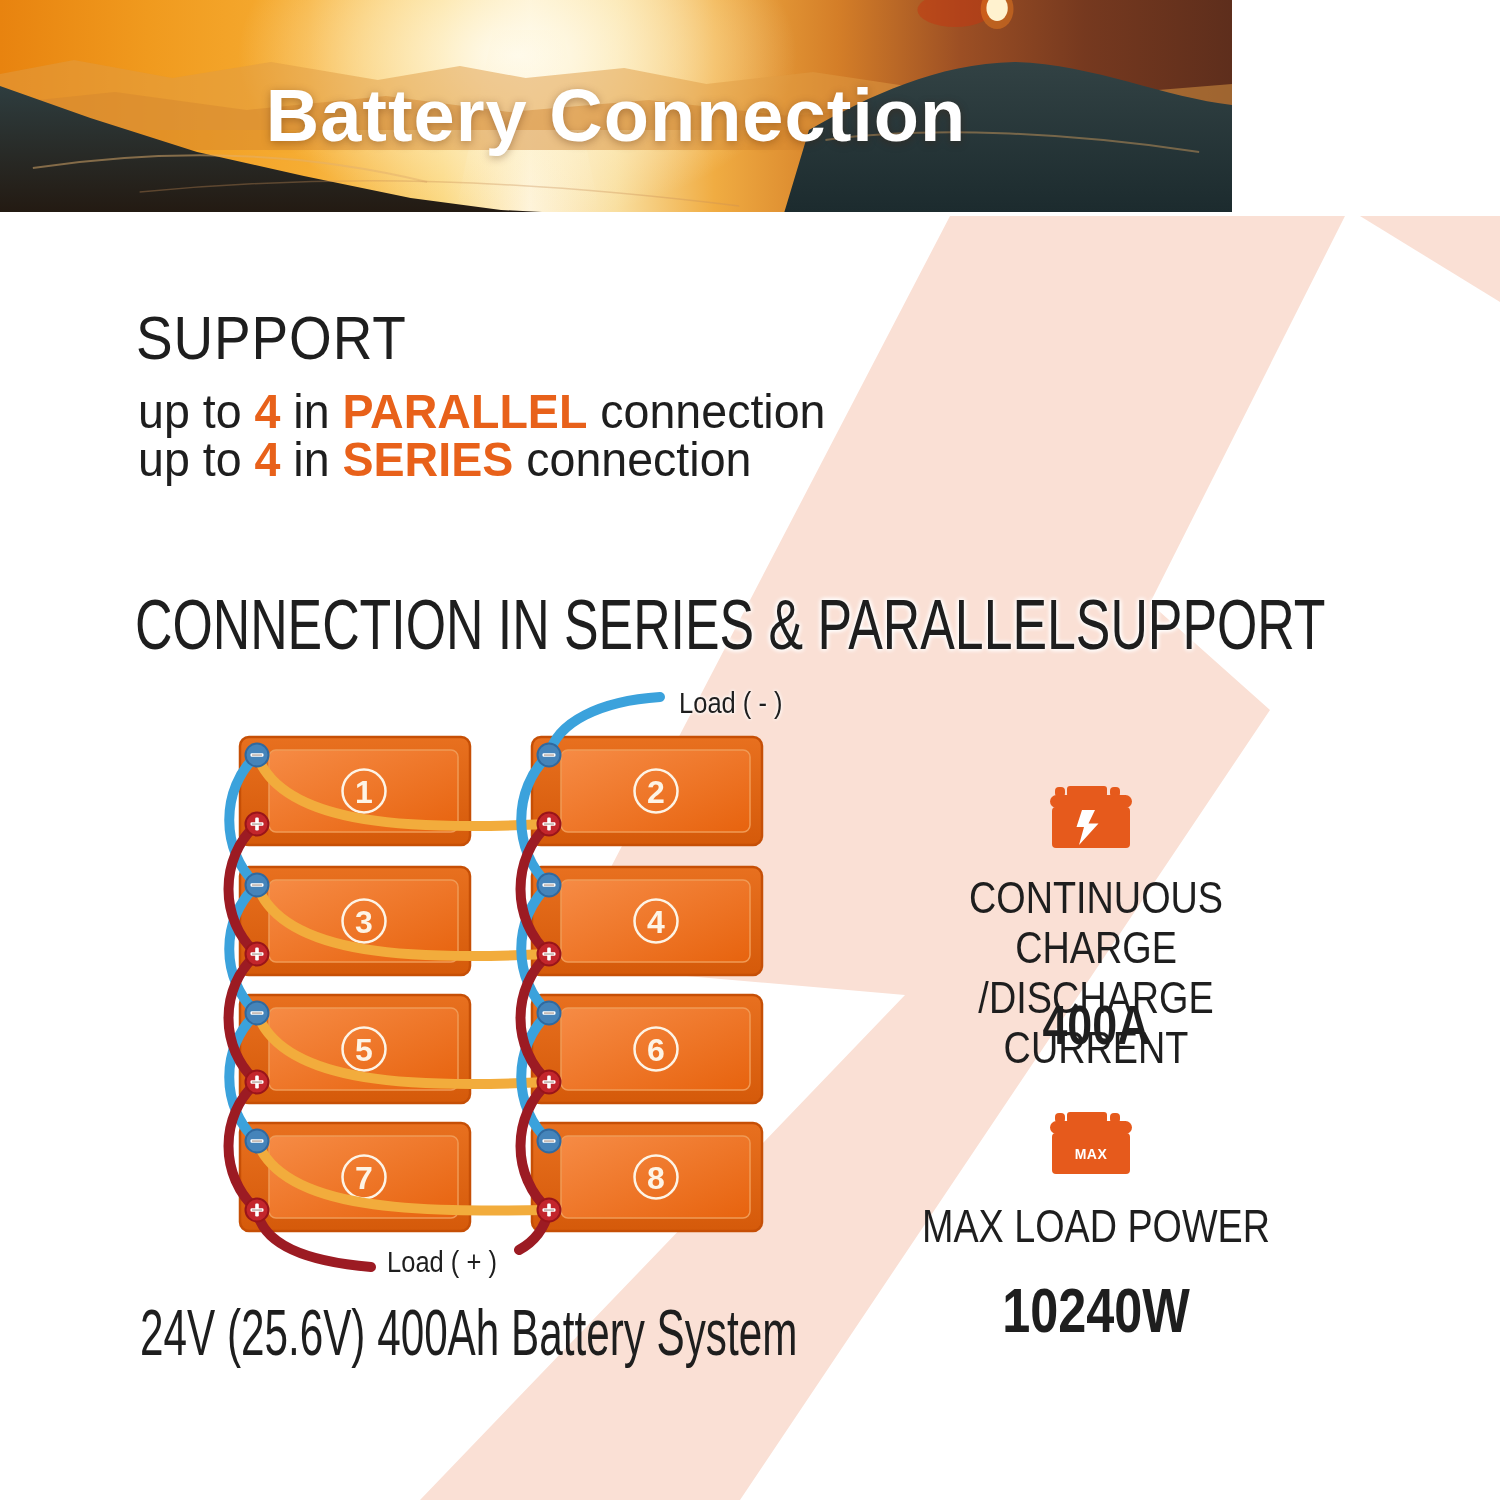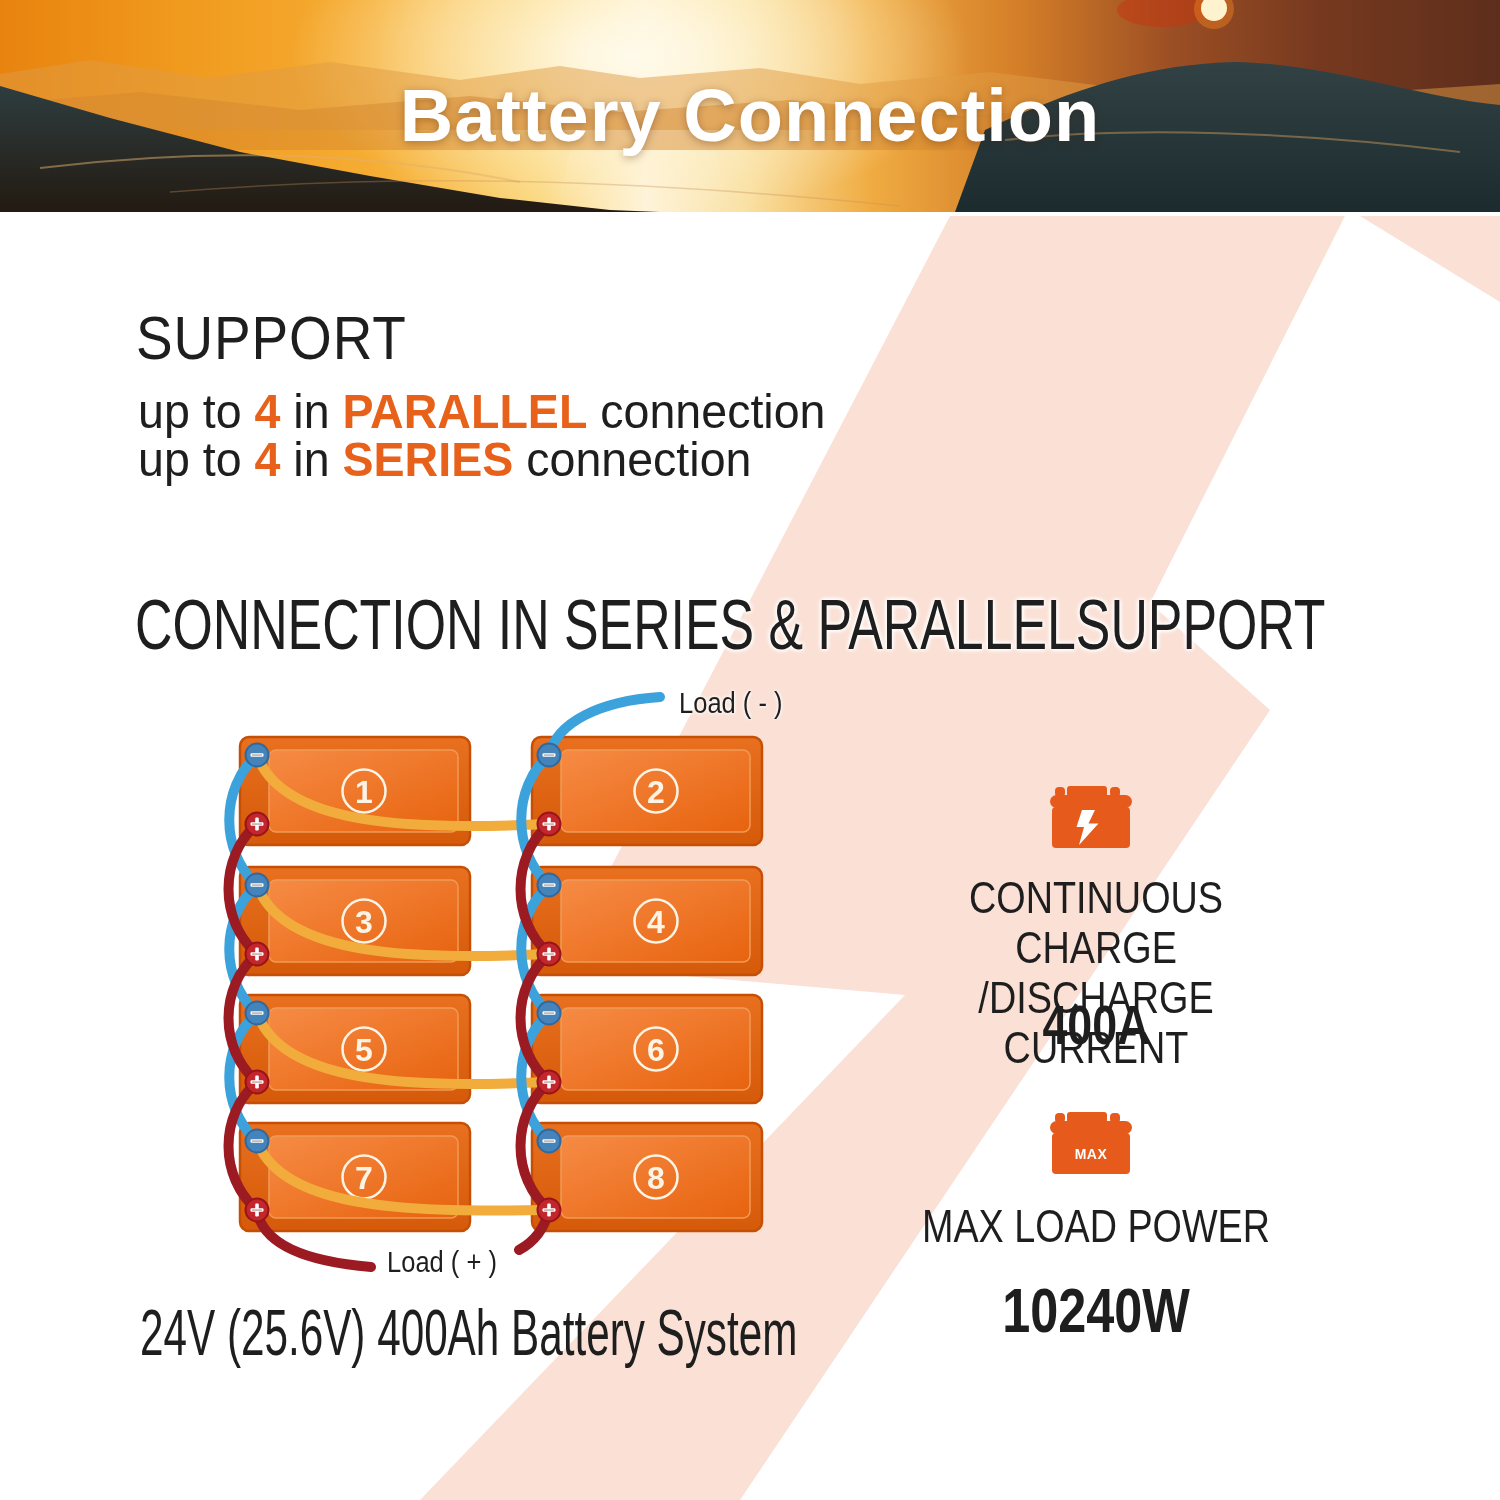--- a/index.html
+++ b/index.html
@@ -4,21 +4,21 @@
 <style>
   html,body{margin:0;padding:0;background:#fff;}
   .page{position:relative;width:1500px;height:1500px;overflow:hidden;background:#ffffff;
         font-family:"Liberation Sans",sans-serif;color:#1E1E1E;}
   svg{display:block;}
 
   
   .bolt-bg{position:absolute;left:0;top:0;width:1500px;height:1500px;z-index:0;}
 
   
-  .banner{position:absolute;left:0;top:0;width:1500px;height:212px;z-index:2;overflow:hidden;}
+  .banner{position:absolute;left:0;top:0;width:1232px;height:212px;z-index:2;overflow:hidden;}
   .banner svg{position:absolute;left:0;top:0;width:100%;height:100%;}
   .banner-title{position:absolute;left:0;top:73px;width:100%;text-align:center;
       font-size:74px;font-weight:800;color:#ffffff;letter-spacing:1px;
       text-shadow:0 2px 8px rgba(70,25,0,.35);}
 
   
   .support-heading{position:absolute;left:136px;top:303px;z-index:3;font-size:61px;font-weight:500;
       line-height:1.15;transform:scaleX(.9);transform-origin:left top;letter-spacing:1px;}
   .support-lines{position:absolute;left:138px;top:388px;z-index:3;font-size:48px;line-height:48px;
       transform:scaleX(.97);transform-origin:left top;}

